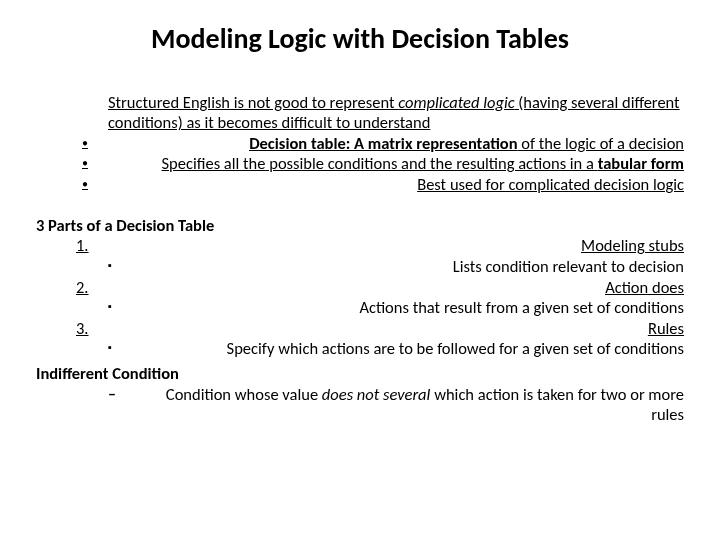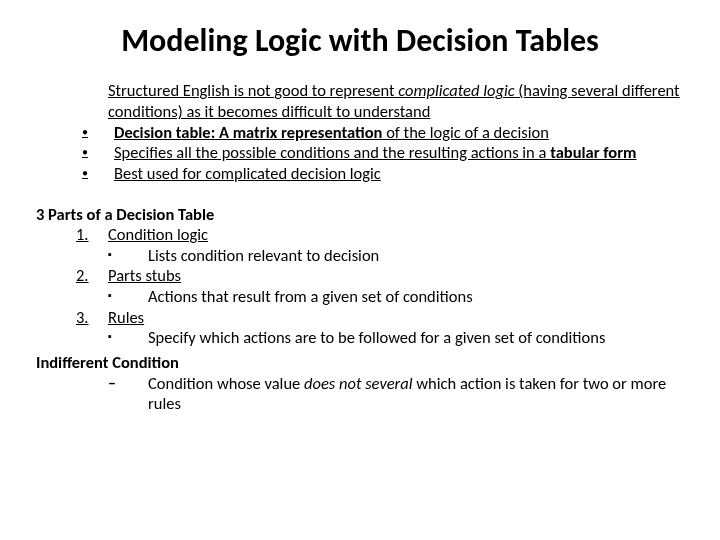--- a/index.html
+++ b/index.html
@@ -16,23 +16,23 @@
   }
   .page {
     box-sizing: border-box;
     width: 720px;
     height: 540px;
     padding: 22px 36px 20px 36px;
   }
   .title {
     text-align: center;
     font-weight: 700;
-    font-size: 32px;
+    font-size: 28px;
     line-height: 1.2;
-    margin: 0 0 20px 0;
+    margin: 0 0 36px 0;
     padding: 0 80px;
   }
   .block {
     margin-left: 40px;
     text-decoration: underline;
   }
   .row {
     display: flex;
     margin: 0;
   }
@@ -44,20 +44,21 @@
   .row .marker.bullet {
     font-size: 12px;
     line-height: 20px;
     padding-left: 6px;
   }
   .row .marker.num {
     font-weight: 400;
   }
   .row .content {
     flex: 1;
+    text-align: right;
   }
   .firstpara {
     margin-left: 32px;
     margin-bottom: 0;
   }
   .sectionhead {
     font-weight: 700;
     margin-top: 20px;
     margin-bottom: 0;
   }
@@ -105,34 +106,34 @@
       <div class="content">Best used for complicated decision logic</div>
     </div>
   </div>
 
   <div>
     <div class="sectionhead">3 Parts of a Decision Table</div>
 
     <div class="block">
       <div class="row">
         <div class="marker num">1.</div>
-        <div class="content"><u>Condition logic</u></div>
+        <div class="content"><u>Modeling stubs</u></div>
       </div>
     </div>
     <div class="sub">
       <div class="row">
         <div class="marker square">▪</div>
         <div class="content">Lists condition relevant to decision</div>
       </div>
     </div>
 
     <div class="block">
       <div class="row">
         <div class="marker num">2.</div>
-        <div class="content"><u>Parts stubs</u></div>
+        <div class="content"><u>Action does</u></div>
       </div>
     </div>
     <div class="sub">
       <div class="row">
         <div class="marker square">▪</div>
         <div class="content">Actions that result from a given set of conditions</div>
       </div>
     </div>
 
     <div class="block">

